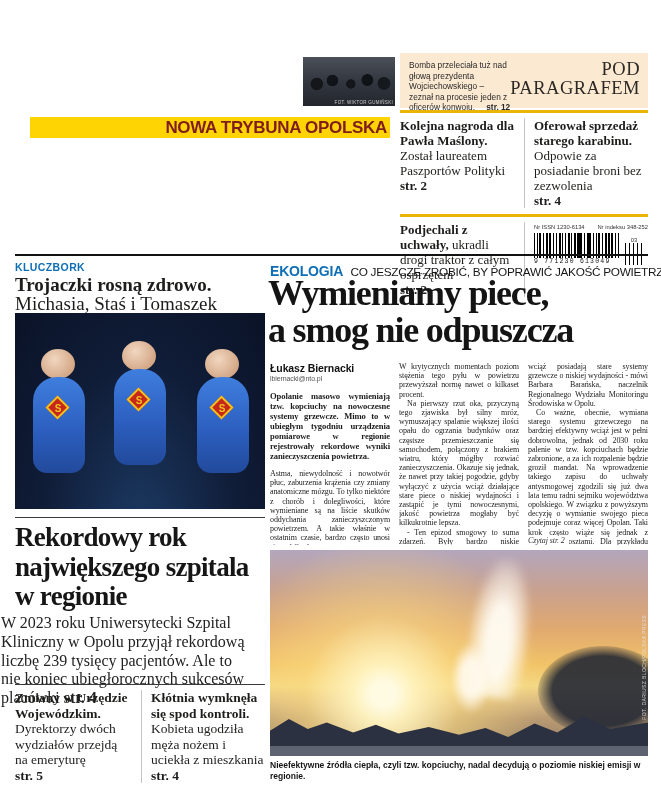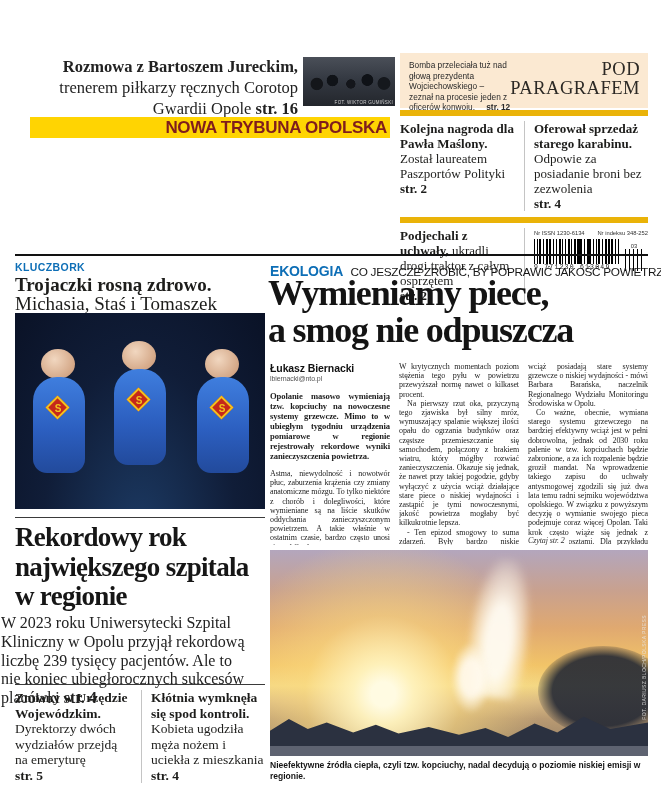--- a/index.html
+++ b/index.html
@@ -41,21 +41,21 @@
   .flag-pl { left:24px; top:-10px; width:52px; height:27px; transform:rotate(-7deg) skewX(-4deg);
     background:linear-gradient(180deg,#f4f4f4 50%, #d32f14 50%); }
   .flag-ua { left:15px; top:9px; width:50px; height:24px; transform:rotate(-10deg) skewX(-4deg);
     background:linear-gradient(180deg,#2d5aa8 50%, #ffd500 50%); }
   .dateline { position:absolute; left:30px; top:232px; width:360px; display:flex;
     justify-content:space-between; font:8.5px/10px "Liberation Sans", sans-serif; color:#222; }
   .dateline .right { text-align:right; }
   .dateline b { font-weight:bold; }
   
   .right-col { position:absolute; left:400px; top:110px; width:248px; }
-  .rt-row { display:flex; border-top:6px solid #eab308; padding-top:5px; padding-bottom:6px; }
+  .rt-row { display:flex; border-top:3px solid #eab308; padding-top:5px; padding-bottom:6px; }
   .rt-cell { width:124px; font-size:13px; line-height:15px; }
   .rt-cell + .rt-cell { border-left:1px solid #c4c4c4; padding-left:9px; }
   .rt-cell:first-child { padding-right:8px; }
   .rt-cell b { font-weight:bold; }
   .rt-cell .pref { display:block; font-weight:bold; }
   
   .issue-cell { width:124px; border-left:1px solid #c4c4c4; padding:2px 0 0 9px;
     font-family:"Liberation Sans", sans-serif; }
   .issue-labels { display:flex; justify-content:space-between; font-size:5.8px; color:#333; margin-bottom:3px; }
   .bars-row { display:flex; align-items:flex-end; gap:5px; margin-top:2px; }
@@ -136,23 +136,20 @@
   .vcredit { position:absolute; right:1px; bottom:36px; writing-mode:vertical-rl; transform:rotate(180deg);
     font:5px "Liberation Sans", sans-serif; color:#e6e6e6; letter-spacing:.4px; opacity:.85; }
   .caption { position:absolute; left:270px; top:760px; width:378px;
     font:bold 8.5px/11px "Liberation Sans", sans-serif; color:#151515; }
 </style>
 </head>
 <body>
 
 <div class="page">
 
-  <div class="top-teaser">
-    <b>Rozmowa z Bartoszem Jureckim,</b><span> trenerem piłkarzy ręcznych Corotop Gwardii Opole </span><b>str. 16</b>
-  </div>
   <div class="team-photo">
     <span class="credit">FOT. WIKTOR GUMIŃSKI</span>
   </div>
 
   <div class="pod-box">
     <div class="pod-text">
       <span>Bomba przeleciała tuż nad głową prezydenta Wojciechowskiego – zeznał na procesie jeden z oficerów konwoju.</span>
       <span class="pref">str. 12</span>
     </div>
     <div class="pod-title">

